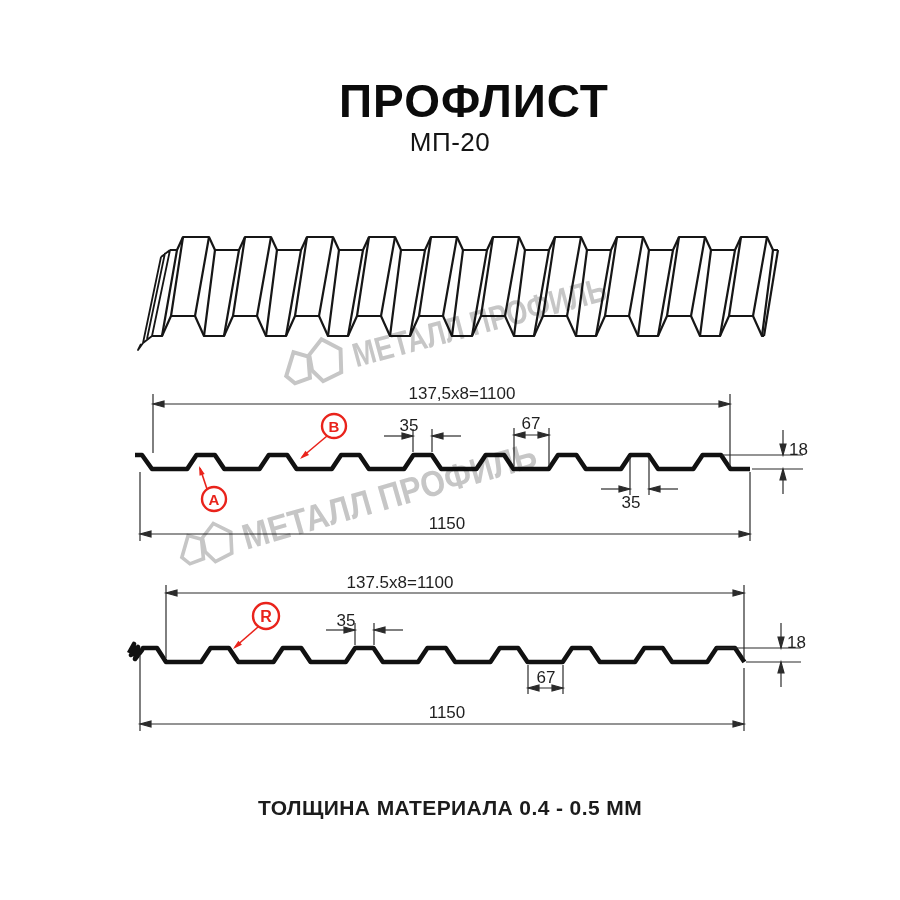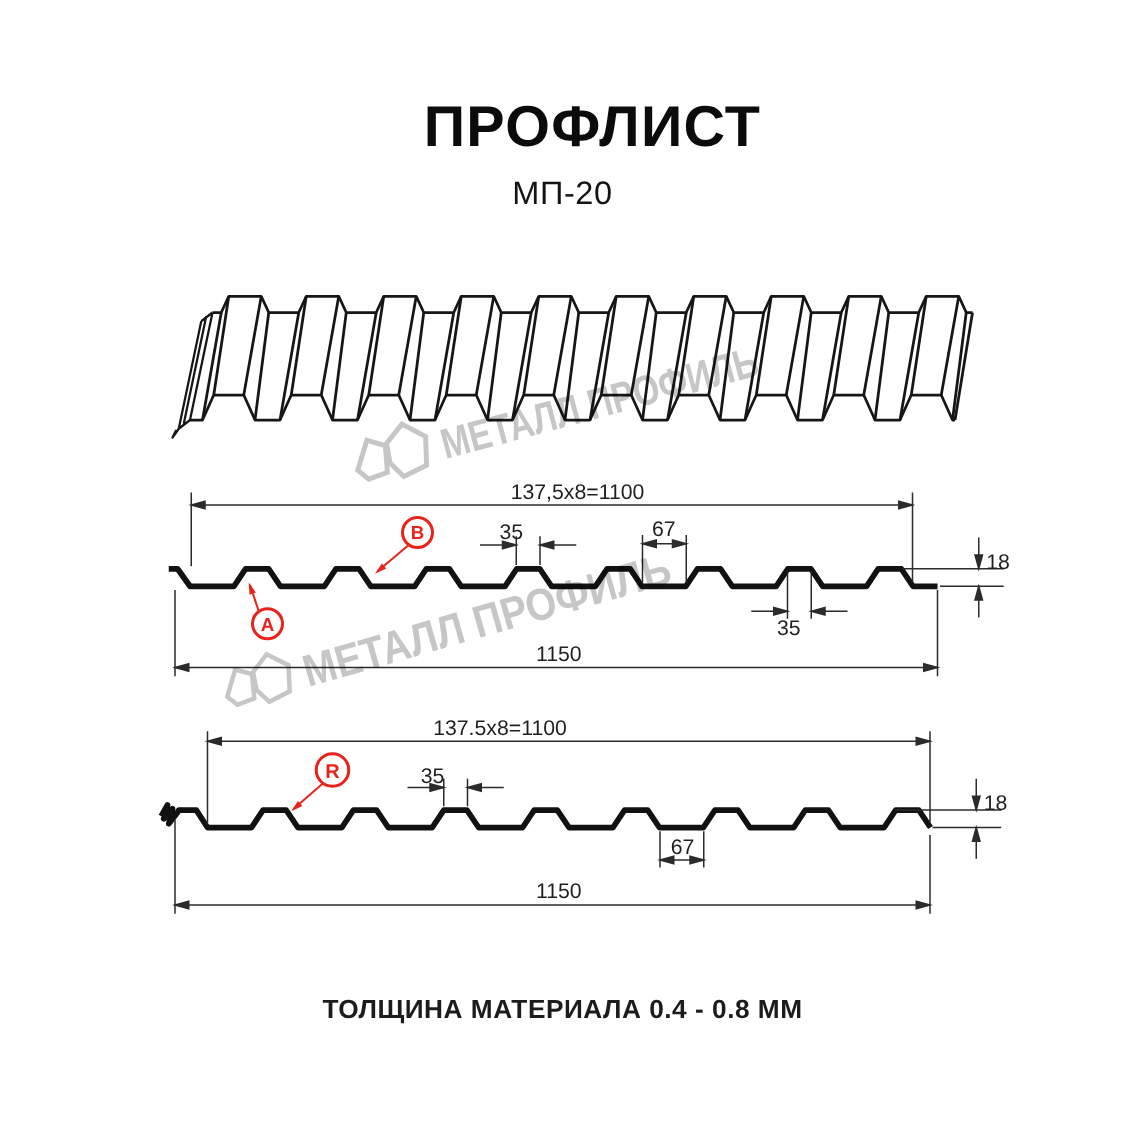--- a/index.html
+++ b/index.html
@@ -1,20 +1,20 @@
 <!DOCTYPE html>
 <html><head>
 <meta charset="utf-8">
 <style>
   html,body{margin:0;padding:0;background:#ffffff;}
   .page{position:relative;width:900px;height:900px;background:#ffffff;overflow:hidden;
         font-family:"Liberation Sans", sans-serif;}
   .title{position:absolute;top:74px;left:0;width:900px;text-align:center;
          font-weight:bold;font-size:46px;letter-spacing:1px;color:#0b0b0b;padding-left:24px;}
-  .subtitle{position:absolute;top:139px;left:0;width:900px;text-align:center;
+  .subtitle{position:absolute;top:127px;left:0;width:900px;text-align:center;
          font-weight:500;font-size:26px;letter-spacing:0.5px;color:#141414;}
   .footer{position:absolute;top:796px;left:0;width:900px;text-align:center;
          font-weight:bold;font-size:21px;letter-spacing:0.4px;color:#1c1c1c;}
   svg.drawing{position:absolute;left:0;top:0;}
   .dimtxt{font-family:"Liberation Sans",sans-serif;font-size:17px;fill:#1f1f1f;}
   .redtxt{font-family:"Liberation Sans",sans-serif;font-size:15px;font-weight:bold;fill:#e9231b;}
   .wmtxt{font-family:"Liberation Sans",sans-serif;font-weight:bold;fill:#c6c6c6;}
   .wm{mix-blend-mode:multiply;}
 </style>
 </head>
@@ -194,14 +194,14 @@
     <g class="wm" transform="translate(184,578) rotate(-16)">
       <g transform="translate(0,-48) scale(0.6)">
         <use href="#mp-logo"></use>
       </g>
       <g transform="translate(68,-10) scale(0.88,1)">
         <text class="wmtxt" x="0" y="0" style="font-size:36px">МЕТАЛЛ ПРОФИЛЬ</text>
       </g>
     </g>
   </svg>
 
-  <div class="footer">ТОЛЩИНА МАТЕРИАЛА 0.4 - 0.8 ММ</div>
+  <div class="footer">ТОЛЩИНА МАТЕРИАЛА 0.4 - 0.5 ММ</div>
 </div>
 
 </body></html>

